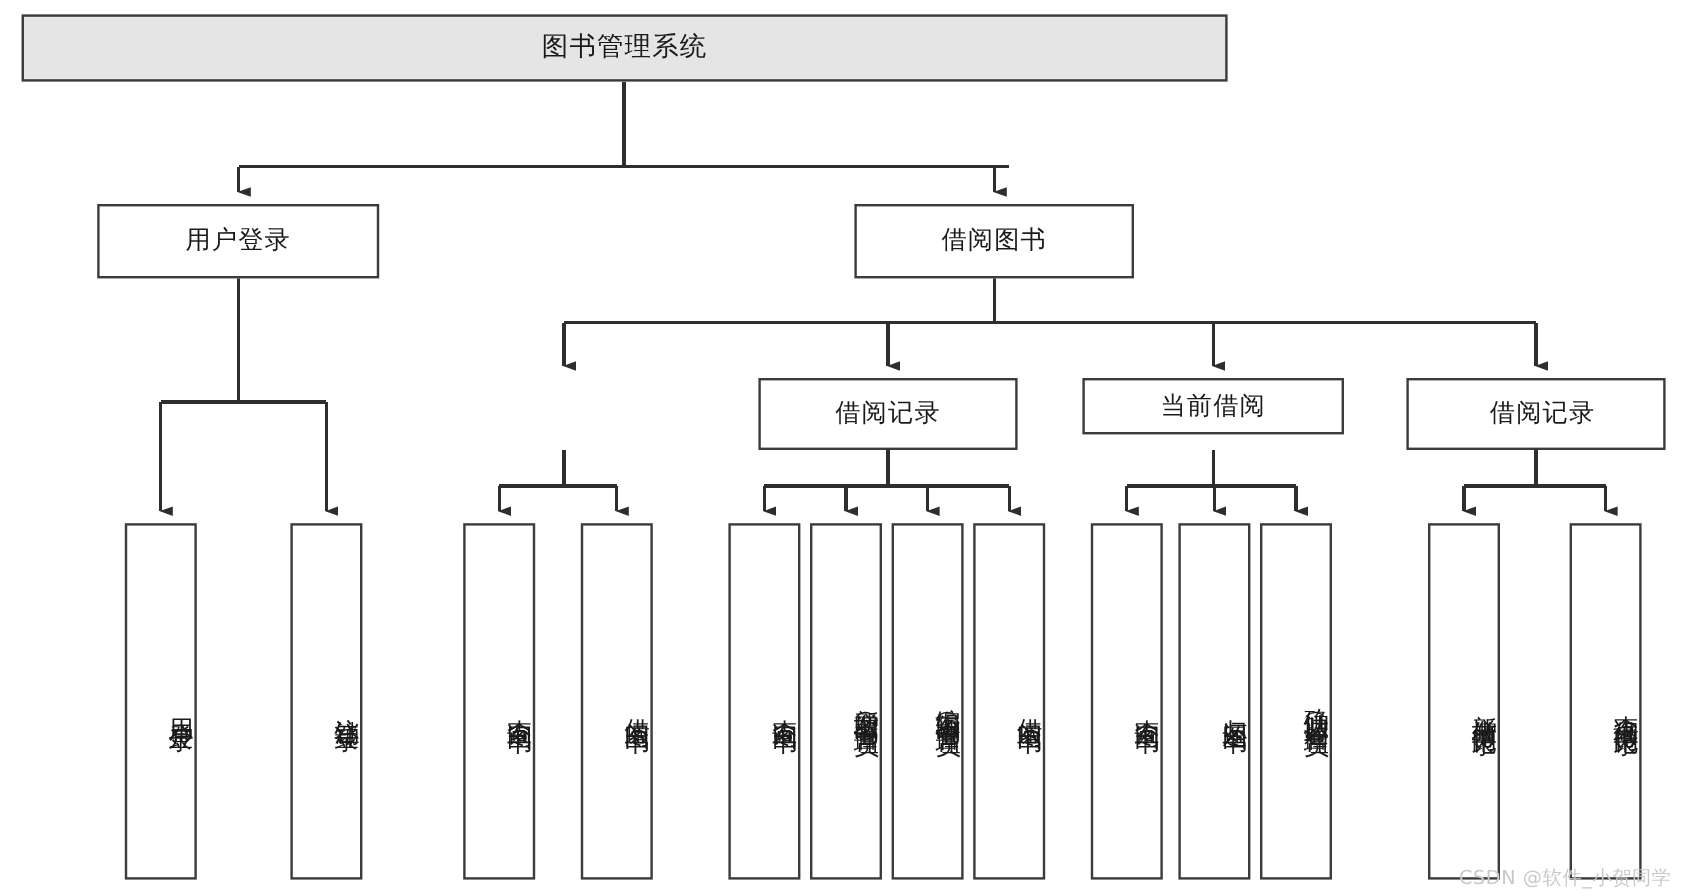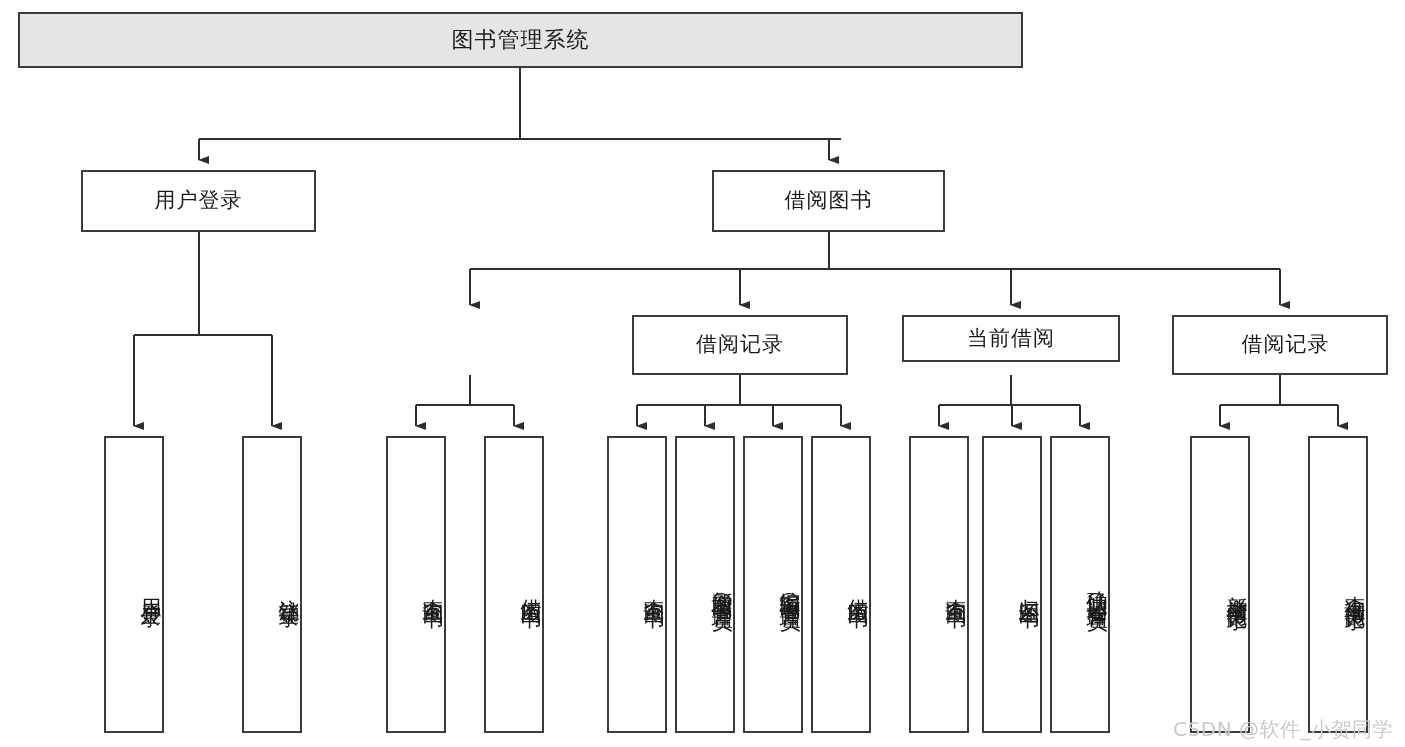--- a/index.html
+++ b/index.html
@@ -52,21 +52,21 @@
     letter-spacing: 3px;
     line-height: 1.05;
     padding-top: 6px;
     align-items: flex-start;
     justify-content: center;
   }
   #watermark {
     position: absolute;
     right: 12px;
     bottom: 4px;
-    font-size: 20px;
+    font-size: 16px;
     color: #c9c9c9;
     letter-spacing: 0.5px;
     z-index: 5;
     white-space: nowrap;
   }
 </style>
 </head>
 <body>
 
 <div id="canvas" style="background: rgb(255, 255, 255);">

